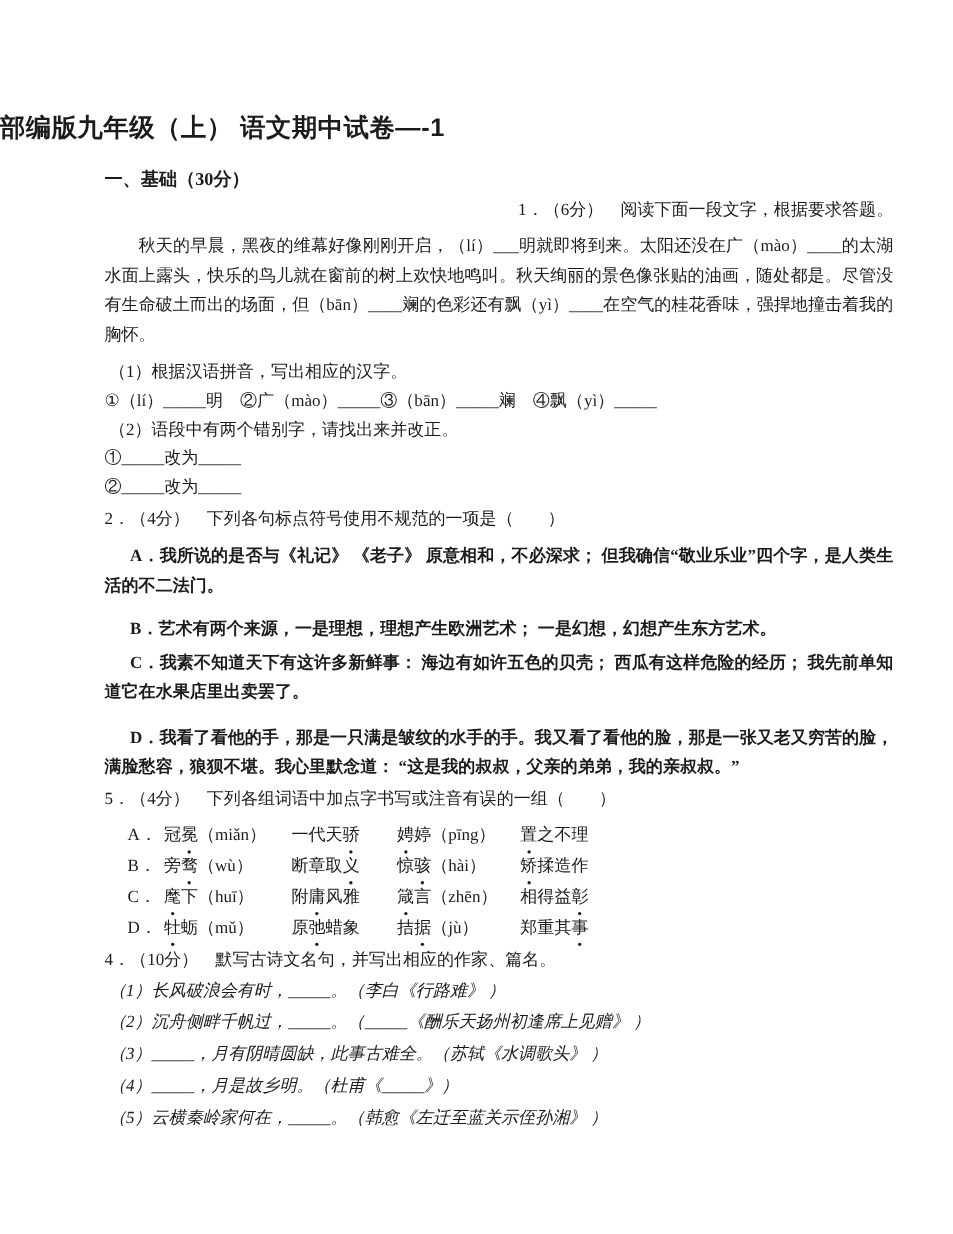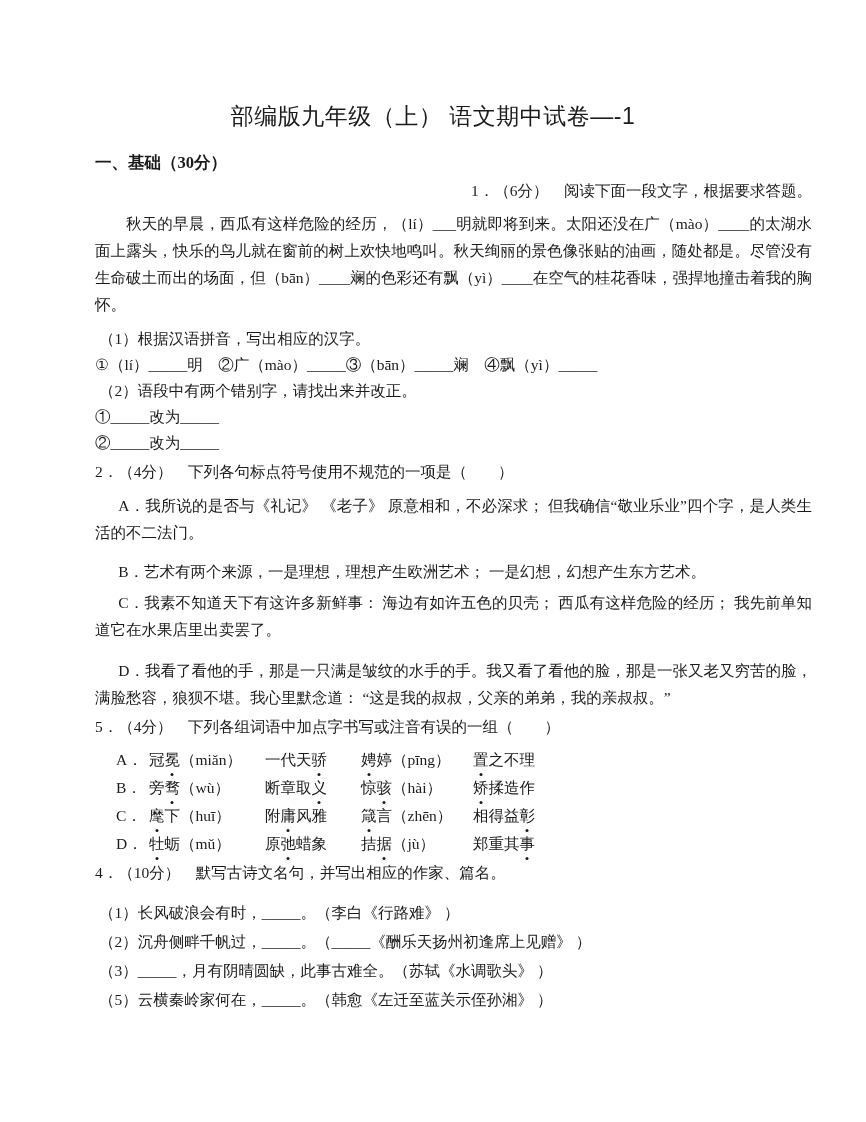--- a/index.html
+++ b/index.html
@@ -4,72 +4,72 @@
 <style>
   html,body{margin:0;padding:0;background:#ffffff;}
   .page{
     width:866px;height:1122px;background:#ffffff;overflow:hidden;
     font-family:"Liberation Serif","DejaVu Serif",serif;
     color:#1b1b1b;font-size:15.5px;box-sizing:border-box;
   }
   .content{padding:0 54px 0 95px;}
   .doc-title{
     font-family:"Liberation Sans","DejaVu Sans",sans-serif;
-    font-size:23px;font-weight:400;text-align:center;
+    font-size:23px;font-weight:700;text-align:left;
     margin:101px 0 0 0;line-height:30px;letter-spacing:0.5px;
   }
   .section-heading{
     font-size:16.5px;font-weight:700;margin:22px 0 0 0;line-height:20px;
   }
   p{margin:0;}
   .stem{margin-top:5px;line-height:26px;text-align:right;}
   .stem-q2{margin-top:3px;line-height:26px;}
   .stem-q3{margin-top:3px;line-height:26px;}
   .stem-q4{margin-top:2px;line-height:26px;}
   .passage{
     margin-top:6px;line-height:27px;text-indent:2em;text-align:justify;
   }
   .sub{margin-top:8px;line-height:26px;padding-left:4px;}
   .fill-line{line-height:26px;}
   .sub2{line-height:26px;padding-left:4px;}
   .option{
-    margin-top:7px;line-height:27px;text-indent:1.5em;text-align:justify;
+    margin-top:7px;line-height:27px;text-indent:1.5em;text-align:justify;font-weight:bold;
   }
   .option-b{margin-top:12px;}
   .option-c{margin-top:4px;}
   .option-d{margin-top:14px;}
   .word-rows{margin-top:6px;}
   .word-row{display:flex;line-height:28px;padding-left:21px;white-space:nowrap;}
   .row-label{flex:0 0 33px;}
   .word-cell{flex-shrink:0;}
   .wc1{flex-basis:116px;}
   .wc2{flex-basis:96px;}
   .wc3{flex-basis:112px;}
   .wc4{flex-basis:auto;}
   .recite{line-height:29px;padding-left:4px;}
-  .recite-block{margin-top:12px;}
+  .recite-block{margin-top:0;font-style:italic;}
   
   .dot-em{position:relative;display:inline-block;}
   .dot-em::after{
     content:"";position:absolute;left:50%;bottom:-2px;
     width:3px;height:3px;border-radius:50%;background:#1b1b1b;
     transform:translateX(-50%);
   }
 </style>
 </head>
 <body>
 
 <div class="page">
   <h1 class="doc-title">部编版九年级（上） 语文期中试卷—-1</h1>
 
   <div class="content">
     <h2 class="section-heading">一、基础（30分）</h2>
 
     <p class="stem">1．（6分）　阅读下面一段文字，根据要求答题。</p>
-    <p class="passage">秋天的早晨，西瓜有这样危险的经历，（lí）___明就即将到来。太阳还没在广（mào）____的太湖水面上露头，快乐的鸟儿就在窗前的树上欢快地鸣叫。秋天绚丽的景色像张贴的油画，随处都是。尽管没有生命破土而出的场面，但（bān）____斓的色彩还有飘（yì）____在空气的桂花香味，强捍地撞击着我的胸怀。</p>
+    <p class="passage">秋天的早晨，黑夜的维幕好像刚刚开启，（lí）___明就即将到来。太阳还没在广（mào）____的太湖水面上露头，快乐的鸟儿就在窗前的树上欢快地鸣叫。秋天绚丽的景色像张贴的油画，随处都是。尽管没有生命破土而出的场面，但（bān）____斓的色彩还有飘（yì）____在空气的桂花香味，强捍地撞击着我的胸怀。</p>
     <p class="sub">（1）根据汉语拼音，写出相应的汉字。</p>
     <p class="fill-line">①（lí）_____明　②广（mào）_____③（bān）_____斓　④飘（yì）_____</p>
     <p class="sub2">（2）语段中有两个错别字，请找出来并改正。</p>
     <p class="fill-line">①_____改为_____</p>
     <p class="fill-line">②_____改为_____</p>
 
     <p class="stem-q2">2．（4分）　下列各句标点符号使用不规范的一项是（　　）</p>
     <div>
       <p class="option">A．我所说的是否与《礼记》 《老子》 原意相和，不必深求； 但我确信“敬业乐业”四个字，是人类生活的不二法门。</p>
       <p class="option option-b">B．艺术有两个来源，一是理想，理想产生欧洲艺术； 一是幻想，幻想产生东方艺术。</p>
@@ -107,16 +107,17 @@
         <span class="word-cell wc3">拮<span class="dot-em">据</span>（jù）</span>
         <span class="word-cell wc4">郑重其<span class="dot-em">事</span></span>
       </div>
     </div>
 
     <p class="stem-q4">4．（10分）　默写古诗文名句，并写出相应的作家、篇名。</p>
     <div class="recite-block">
       <p class="recite">（1）长风破浪会有时，_____。（李白《行路难》 ）</p>
       <p class="recite">（2）沉舟侧畔千帆过，_____。（_____《酬乐天扬州初逢席上见赠》 ）</p>
       <p class="recite">（3）_____，月有阴晴圆缺，此事古难全。（苏轼《水调歌头》 ）</p>
+      <p class="recite">（4）_____，月是故乡明。（杜甫《_____》）</p>
       <p class="recite">（5）云横秦岭家何在，_____。（韩愈《左迁至蓝关示侄孙湘》 ）</p>
     </div>
   </div>
 </div>
 
 </body></html>

